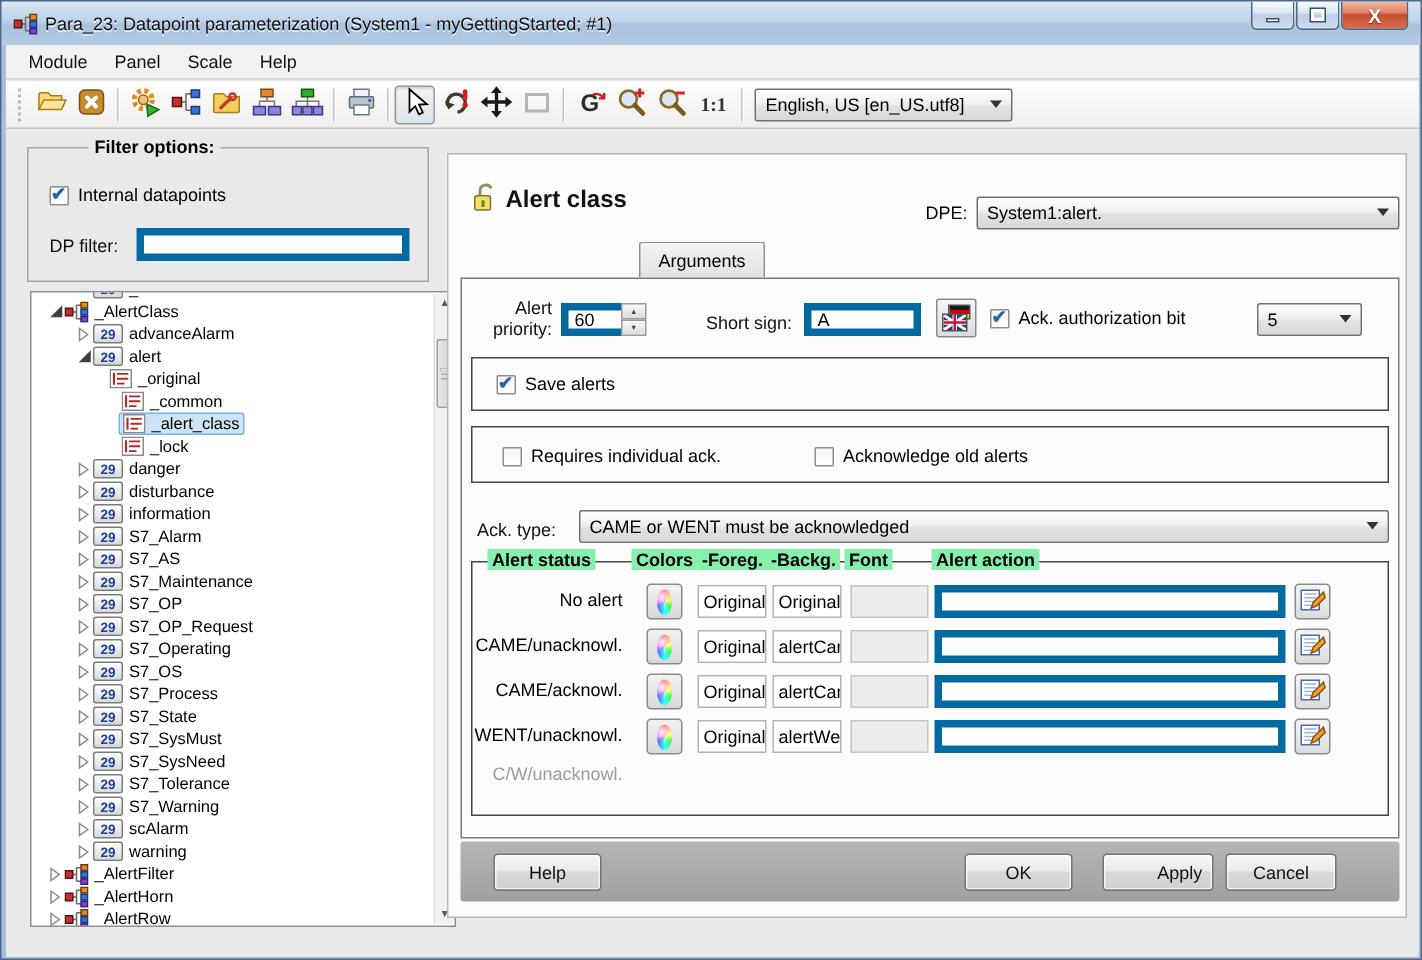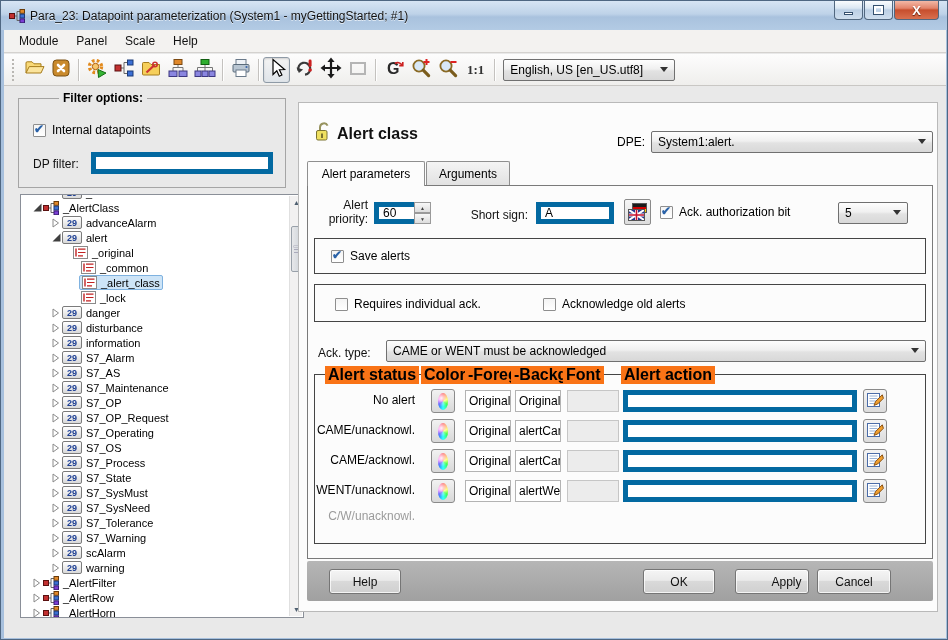--- a/index.html
+++ b/index.html
@@ -74,21 +74,21 @@
   .lbl{font-size:12px;color:#111;position:absolute;}
   .spin{position:absolute;display:flex;}
   .spinbtns{width:17px;height:22px;display:flex;flex-direction:column;}
   .spb{flex:1;border:1px solid #9a9a9a;background:linear-gradient(#f8f8f8,#ddd);font-size:5px;color:#444;display:flex;align-items:center;justify-content:center;}
   .flagbtn{position:absolute;width:27px;height:26px;border:1px solid #8a8a8a;border-radius:2px;background:linear-gradient(#f6f6f6,#dcdcdc);}
   .flag-de{position:absolute;top:3px;right:3px;width:15px;height:10px;border:1px solid #555;
     background:linear-gradient(#1a1a1a 0 33%,#d20000 33% 66%,#ffce00 66% 100%);}
   .flag-uk{position:absolute;bottom:3px;left:3px;border:1px solid #555;line-height:0;}
   
   .sgroup{position:absolute;left:6px;top:188px;width:612px;height:170px;border:1px solid #454545;}
-  .shead{position:absolute;top:-9px;background:#f97316;padding:0 3px;font-size:16px;font-weight:bold;white-space:nowrap;}
+  .shead{position:absolute;top:-9px;background:#86efac;padding:0 3px;font-size:12px;font-weight:bold;white-space:nowrap;}
   .srow{position:absolute;left:0;width:100%;height:24px;}
   .srow .rlabel{position:absolute;left:0;top:4px;width:100px;text-align:right;font-size:12px;}
   .cwbtn{position:absolute;left:116px;top:0;width:24px;height:24px;border:1px solid #8a8a8a;border-radius:3px;
     background:linear-gradient(#f2f2f2,#d8d8d8);display:flex;align-items:center;justify-content:center;}
   .cwheel{width:17px;height:17px;border-radius:50%;
     background:radial-gradient(circle at 35% 30%,rgba(255,255,255,.95),rgba(255,255,255,0) 65%),
       conic-gradient(#f33,#ff3,#3f3,#3ff,#33f,#f3f,#f33);}
   .rofield{position:absolute;top:1px;height:22px;border:1px solid #b3b3b3;background:#fff;font-size:12px;
     padding:3px 0 0 3px;overflow:hidden;white-space:nowrap;}
   .rofield.dis{background:#ececec;border-color:#c6c6c6;}
@@ -584,38 +584,38 @@
               </span>
               <span class="ticon">
                 <svg width="16" height="14" viewBox="0 0 16 14">
                   <path d="M5 7 h3 M8 2.5 h3 M8 11.5 h3 M8 2.5 v9" stroke="#666" fill="none"></path>
                   <rect x="0.5" y="4.5" width="5" height="5" fill="#c23030" stroke="#5a1010"></rect>
                   <rect x="11" y="0.5" width="4.5" height="3.8" fill="#e0882a" stroke="#6a3c0a"></rect>
                   <rect x="11" y="5.2" width="4.5" height="3.8" fill="#3b6fd4" stroke="#1b3a77"></rect>
                   <rect x="11" y="9.9" width="4.5" height="3.8" fill="#7b3fd4" stroke="#3a1b77"></rect>
                 </svg>
               </span>
-              <span>_AlertRow</span>
+              <span>_AlertHorn</span>
             </div>
             <div class="trow" style="padding-left: 10px;">
               <span class="texp">
                 <svg width="8" height="10" viewBox="0 0 8 10">
                   <path d="M1 1 L6.5 5 L1 9 Z" fill="#fff" stroke="#8a8a8a"></path>
                 </svg>
               </span>
               <span class="ticon">
                 <svg width="16" height="14" viewBox="0 0 16 14">
                   <path d="M5 7 h3 M8 2.5 h3 M8 11.5 h3 M8 2.5 v9" stroke="#666" fill="none"></path>
                   <rect x="0.5" y="4.5" width="5" height="5" fill="#c23030" stroke="#5a1010"></rect>
                   <rect x="11" y="0.5" width="4.5" height="3.8" fill="#e0882a" stroke="#6a3c0a"></rect>
                   <rect x="11" y="5.2" width="4.5" height="3.8" fill="#3b6fd4" stroke="#1b3a77"></rect>
                   <rect x="11" y="9.9" width="4.5" height="3.8" fill="#7b3fd4" stroke="#3a1b77"></rect>
                 </svg>
               </span>
-              <span>_AlertHorn</span>
+              <span>_AlertRow</span>
             </div>
           </div>
         <div class="vsb">
           <span class="sarr" style="top:0;">▲</span>
           <span class="thumb"></span>
           <span class="sarr" style="bottom:0;">▼</span>
         </div>
       </div>
 
       <div class="panel">
@@ -626,23 +626,20 @@
               <rect x="8" y="12.5" width="2" height="4.5" fill="#7a7330"></rect>
             </svg>
         </span>
         <span class="ptitle">Alert class</span>
         <span class="dpelbl">DPE:</span>
         <div class="combo" style="position:absolute;left:352px;top:28px;width:282px;">
           <span>System1:alert.</span>
             <span class="arr"></span>
         </div>
 
-        <div class="tab active" style="left:8px;width:118px;">
-            <span>Alert parameters</span>
-          </div>
         <div class="tab" style="left:127px;width:84px;">
             <span>Arguments</span>
           </div>
 
         <div class="content">
           <span class="lbl" style="left:2px;top:12px;width:58px;text-align:right;line-height:1.2;">Alert priority:</span>
           <div class="spin" style="left:66px;top:16px;">
             <input class="tinput" style="width: 40px; border-right: none;" value="60">
             <span class="spinbtns">
               <span class="spb">▲</span>

